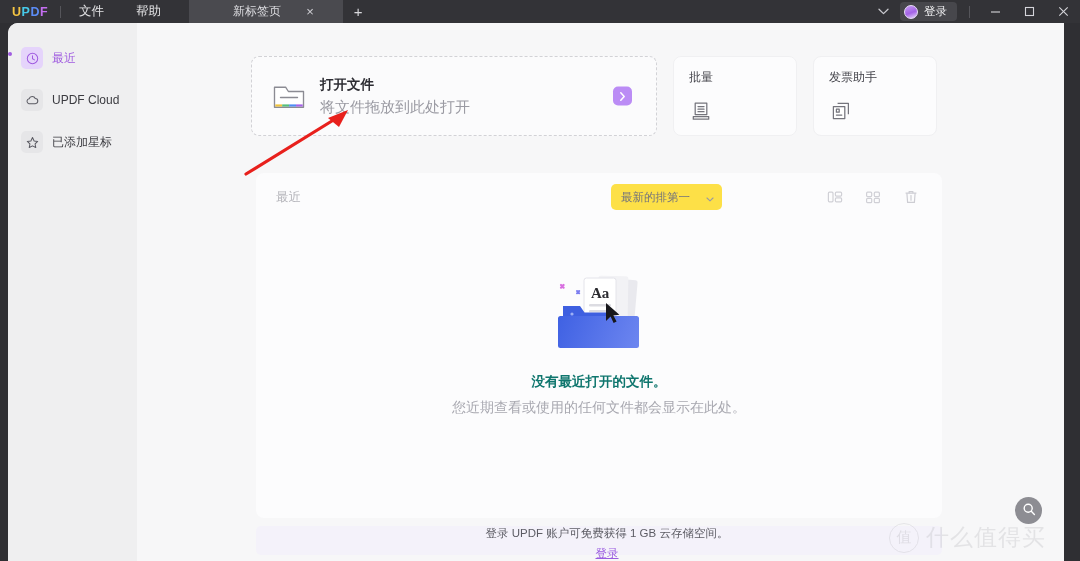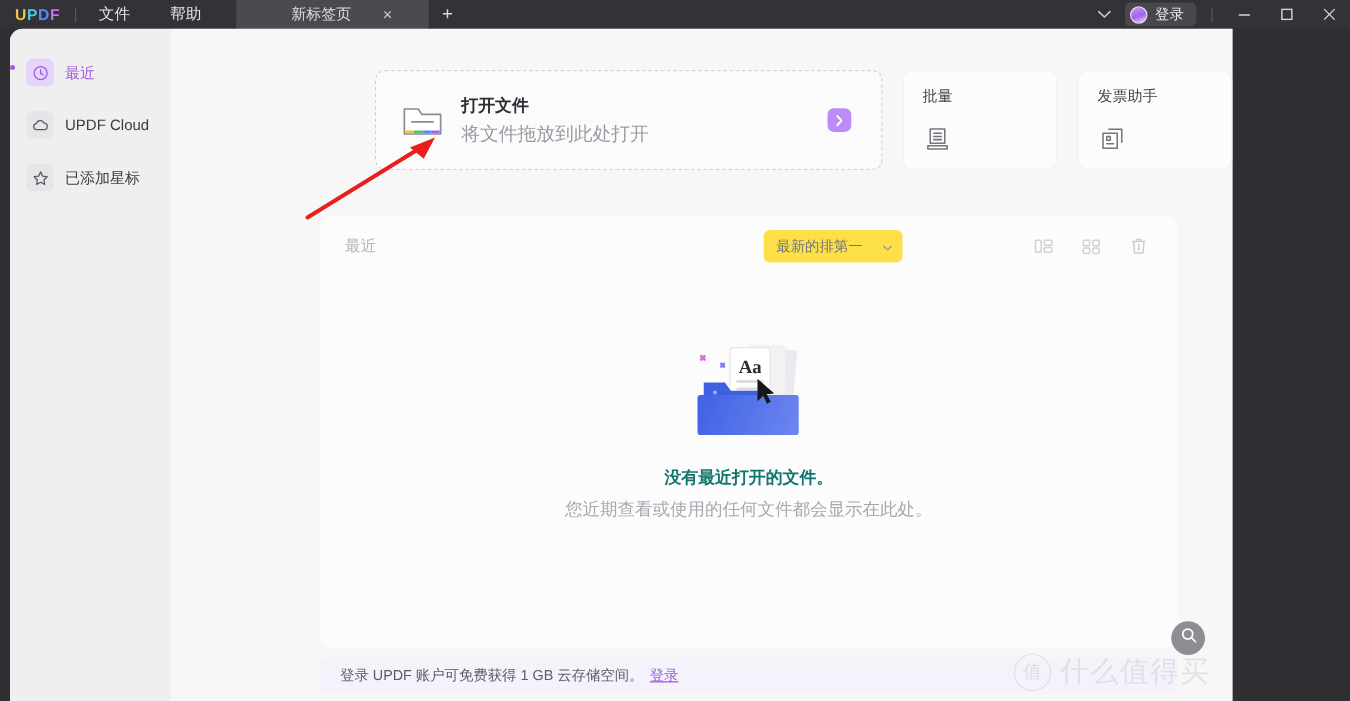--- a/index.html
+++ b/index.html
@@ -99,21 +99,21 @@
   .win-btn {
     width: 34px; height: 23px;
     display: flex; align-items: center; justify-content: center;
     color: #d5d5da;
   }
 
   
   .body-area {
     position: absolute;
     top: 23px; left: 8px;
-    width: 978px; height: 538px;
+    width: 1056px; height: 538px;
     background: #f7f7f8;
     border-top-left-radius: 10px;
     overflow: hidden;
     display: flex;
   }
 
   
   .sidebar {
     width: 129px; height: 538px;
     background: #efeff0;
@@ -149,22 +149,21 @@
   .main {
     flex: 1; height: 538px;
     background: #f7f7f8;
     position: relative;
     padding: 33px 0 0 0;
   }
 
   .cards-row {
     display: flex;
     gap: 16px;
-    margin-left: 49px;
-    justify-content: flex-end;
+    margin-left: 114px;
   }
   .card-open {
     width: 406px; height: 80px;
     border: 1px dashed #d2d2d6;
     border-radius: 8px;
     background: #fbfbfc;
     display: flex; align-items: center;
     padding: 0 18px 0 20px;
     position: relative;
   }
@@ -243,20 +242,21 @@
   
   .banner {
     position: absolute;
     left: 119px; bottom: 6px;
     width: 686px; height: 29px;
     background: #f4f2fa;
     border-radius: 5px;
     display: flex; align-items: center;
     padding-left: 16px;
     gap: 5px;
+    flex-direction: column;
   }
   .banner-txt { font-size: 11.5px; color: #5c5c64; }
   .banner-link {
     font-size: 11.5px; color: #9a5ce0;
     text-decoration: underline;
   }
 
   
   .fab {
     position: absolute;

